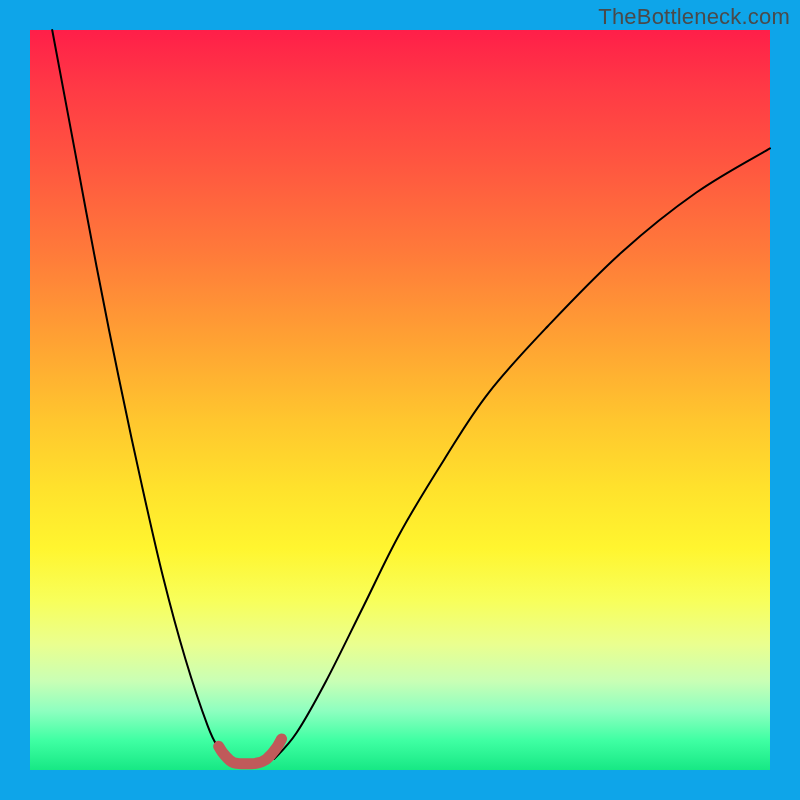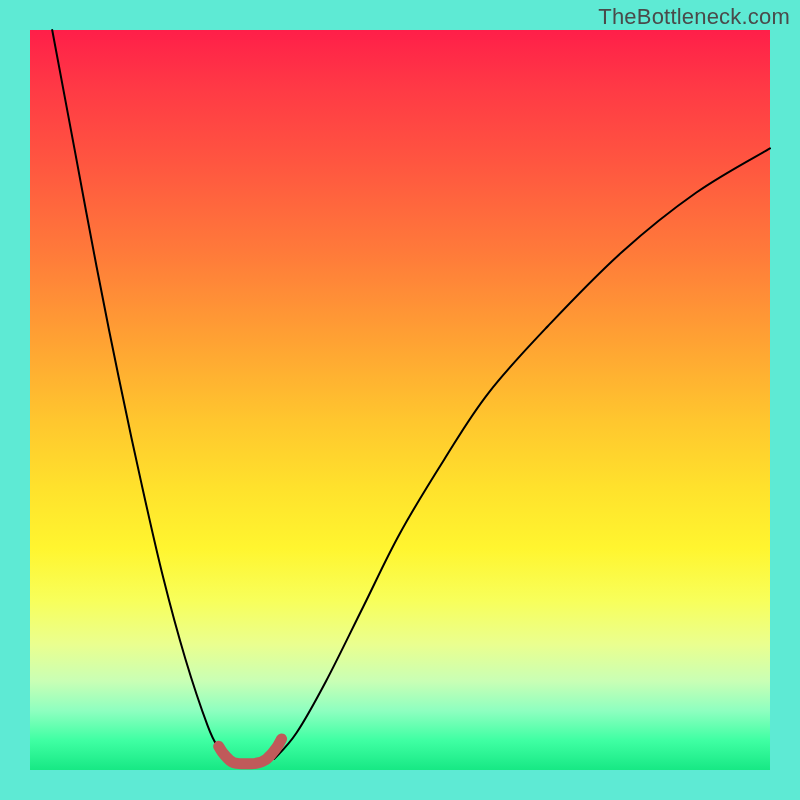--- a/index.html
+++ b/index.html
@@ -7,21 +7,21 @@
     padding: 0;
     width: 800px;
     height: 800px;
     background: #000;
     overflow: hidden;
     font-family: Arial, Helvetica, sans-serif;
   }
   .frame {
     position: absolute;
     inset: 0;
-    background: #5eead4;
+    background: #0ea5e9;
   }
   .plot {
     position: absolute;
     left: 30px;
     top: 30px;
     width: 740px;
     height: 740px;
     
     background: linear-gradient(
       to bottom,

